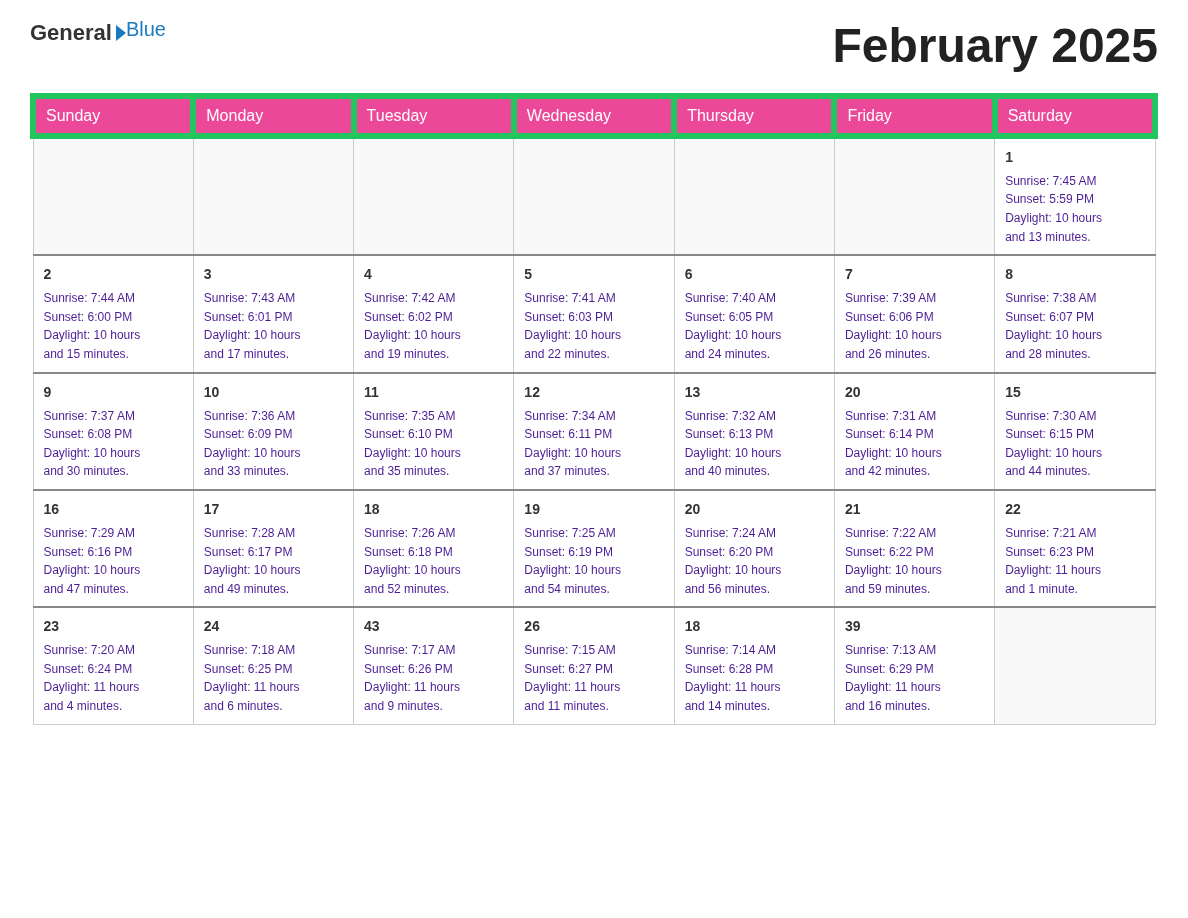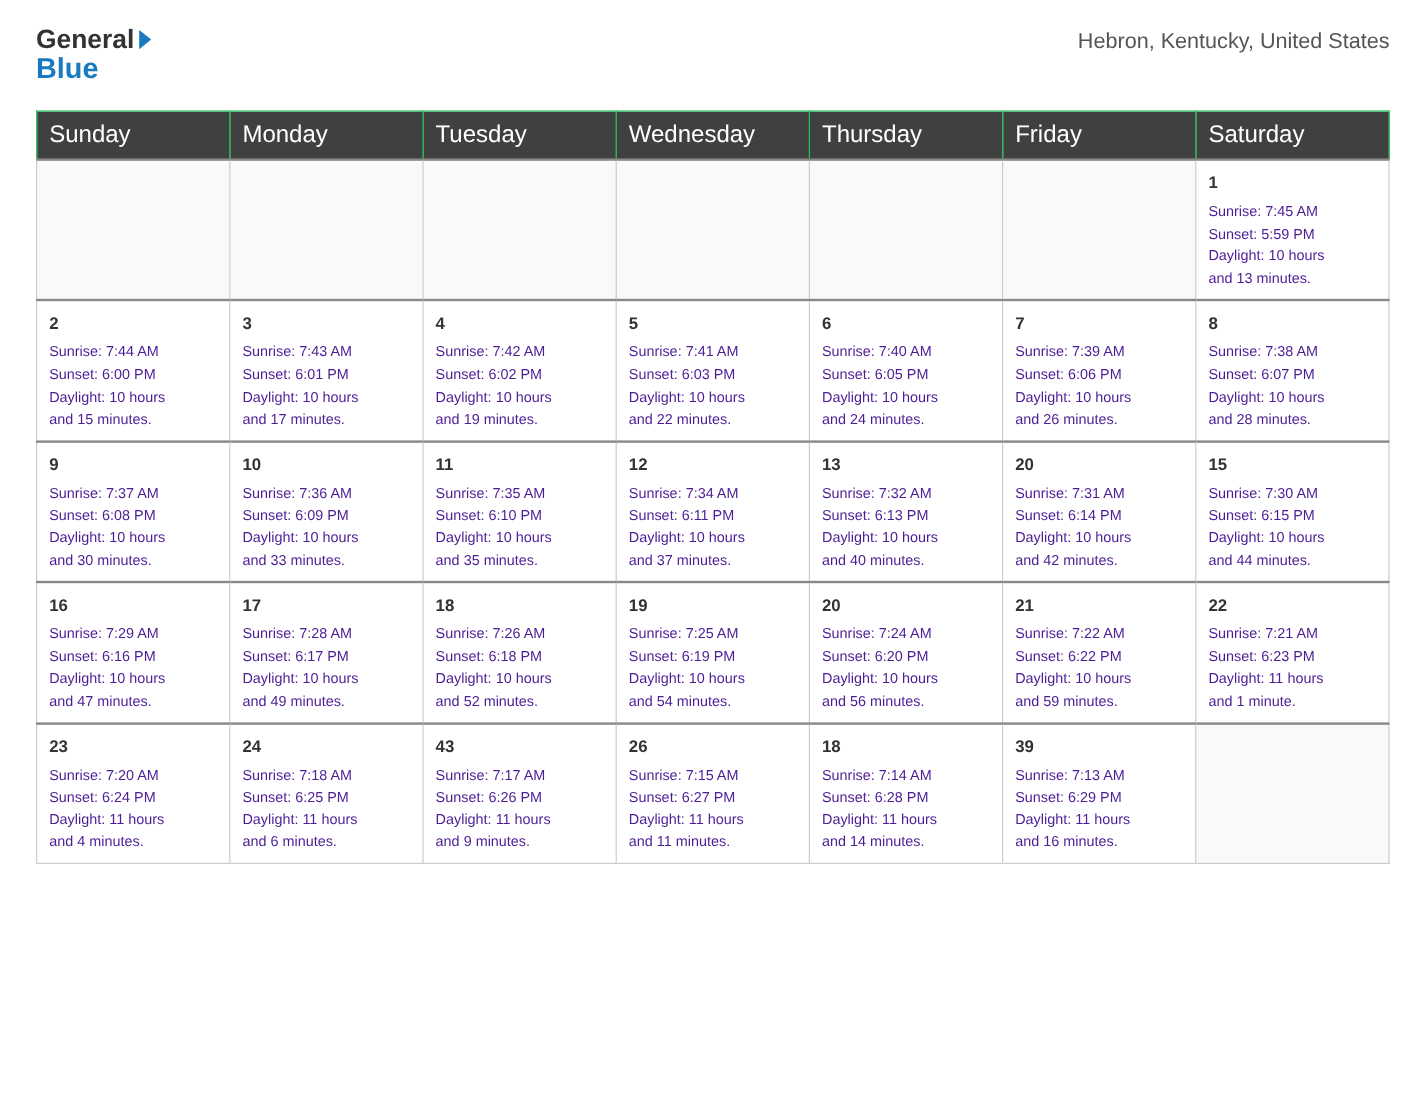--- a/index.html
+++ b/index.html
@@ -10,21 +10,20 @@
       color: #333;
     }
     .header {
       display: flex;
       justify-content: space-between;
       align-items: flex-start;
       margin-bottom: 20px;
     }
     .logo {
       display: flex;
-      flex-direction: column;
       align-items: flex-start;
     }
     .logo-text-general {
       font-size: 22px;
       font-weight: bold;
       color: #333;
       letter-spacing: 0;
       display: flex;
       align-items: center;
     }
@@ -32,22 +31,22 @@
       display: inline-block;
       width: 0;
       height: 0;
       border-left: 10px solid #1a7abf;
       border-top: 8px solid transparent;
       border-bottom: 8px solid transparent;
       margin-left: 4px;
       vertical-align: middle;
     }
     .logo-text-blue {
-      font-size: 24px;
-      font-weight: bold;
+      font-size: 20px;
+      font-weight: normal;
       color: #1a7abf;
       margin-top: -2px;
     }
     .title-section {
       text-align: right;
     }
     .month-title {
       font-size: 48px;
       font-weight: bold;
       color: #222;
@@ -57,27 +56,27 @@
       font-size: 18px;
       color: #555;
       margin-top: 4px;
     }
     .calendar {
       width: 100%;
       border-collapse: collapse;
       border: 1px solid #bbb;
     }
     .calendar th {
-      background-color: #404040;
+      background-color: #ec4899;
       color: #fff;
-      font-size: 20px;
+      font-size: 16px;
       font-weight: normal;
       padding: 8px 10px;
       text-align: left;
-      border: 1px solid #22c55e;
+      border: 6px solid #22c55e;
     }
     .calendar td {
       vertical-align: top;
       padding: 8px 10px;
       border: 1px solid #ccc;
       width: 14.28%;
       min-height: 110px;
       font-size: 12px;
       color: #333;
       line-height: 1.5;
@@ -105,21 +104,21 @@
 
 <div class="header">
   <div class="logo">
     <div class="logo-text-general">
       <span>General</span>
       <span class="logo-arrow"></span>
     </div>
     <div class="logo-text-blue">Blue</div>
   </div>
   <div class="title-section">
-    <div class="location-title">Hebron, Kentucky, United States</div>
+    <div class="month-title">February 2025</div>
   </div>
 </div>
 
 <table class="calendar">
   <thead>
     <tr>
       <th>Sunday</th>
       <th>Monday</th>
       <th>Tuesday</th>
       <th>Wednesday</th>

